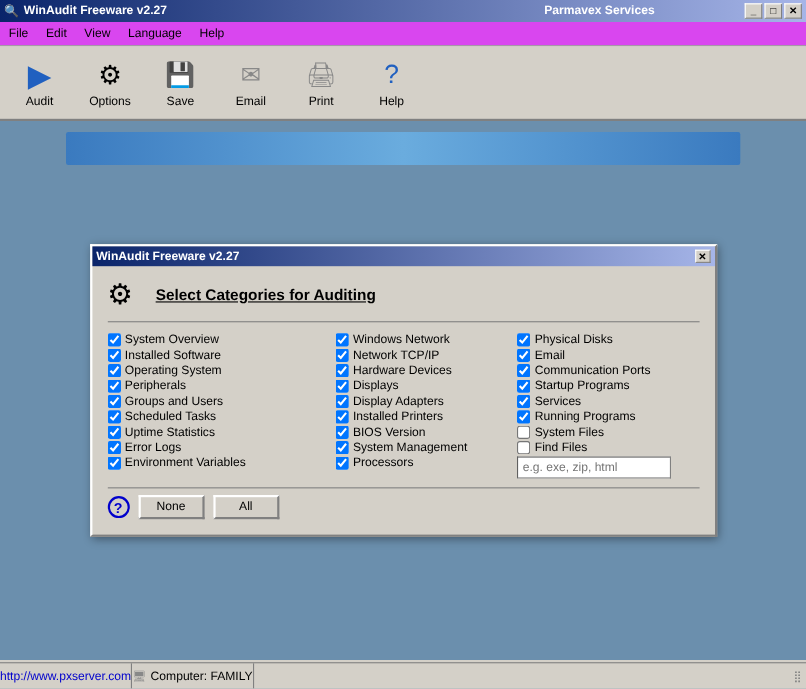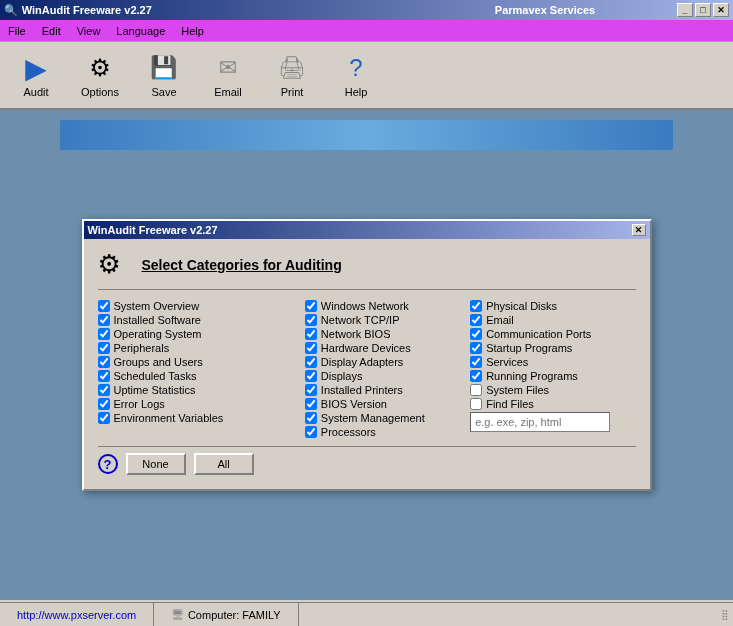--- a/index.html
+++ b/index.html
@@ -233,21 +233,21 @@
       bottom: 0;
       left: 0;
       right: 0;
       height: 24px;
       background: #d4d0c8;
       border-top: 1px solid #808080;
       display: flex;
       align-items: center;
     }
     .status-item {
-      padding: 0 17px;
+      padding: 0 0;
       height: 100%;
       display: flex;
       align-items: center;
       border-right: 1px solid #808080;
       font-size: 11px;
     }
     .status-item:first-child { color: #0000cc; }
     .status-item a { color: #0000cc; text-decoration: none; }
     .status-spacer { flex: 1; }
     .status-grip {
@@ -376,33 +376,29 @@
               <label class="checkbox-item">
                   <input type="checkbox" checked="" style="">
                   <span>Windows Network</span>
                 </label>
               <label class="checkbox-item">
                   <input type="checkbox" checked="" style="">
                   <span>Network TCP/IP</span>
                 </label>
               <label class="checkbox-item">
                   <input type="checkbox" checked="" style="">
-                  <span>Network BIOS</span>
-                </label>
-              <label class="checkbox-item">
-                  <input type="checkbox" checked="" style="">
                   <span>Hardware Devices</span>
                 </label>
               <label class="checkbox-item">
                   <input type="checkbox" checked="" style="">
+                  <span>Displays</span>
+                </label>
+              <label class="checkbox-item">
+                  <input type="checkbox" checked="" style="">
                   <span>Display Adapters</span>
-                </label>
-              <label class="checkbox-item">
-                  <input type="checkbox" checked="" style="">
-                  <span>Displays</span>
                 </label>
               <label class="checkbox-item">
                   <input type="checkbox" checked="" style="">
                   <span>Installed Printers</span>
                 </label>
               <label class="checkbox-item">
                   <input type="checkbox" checked="" style="">
                   <span>BIOS Version</span>
                 </label>
               <label class="checkbox-item">

